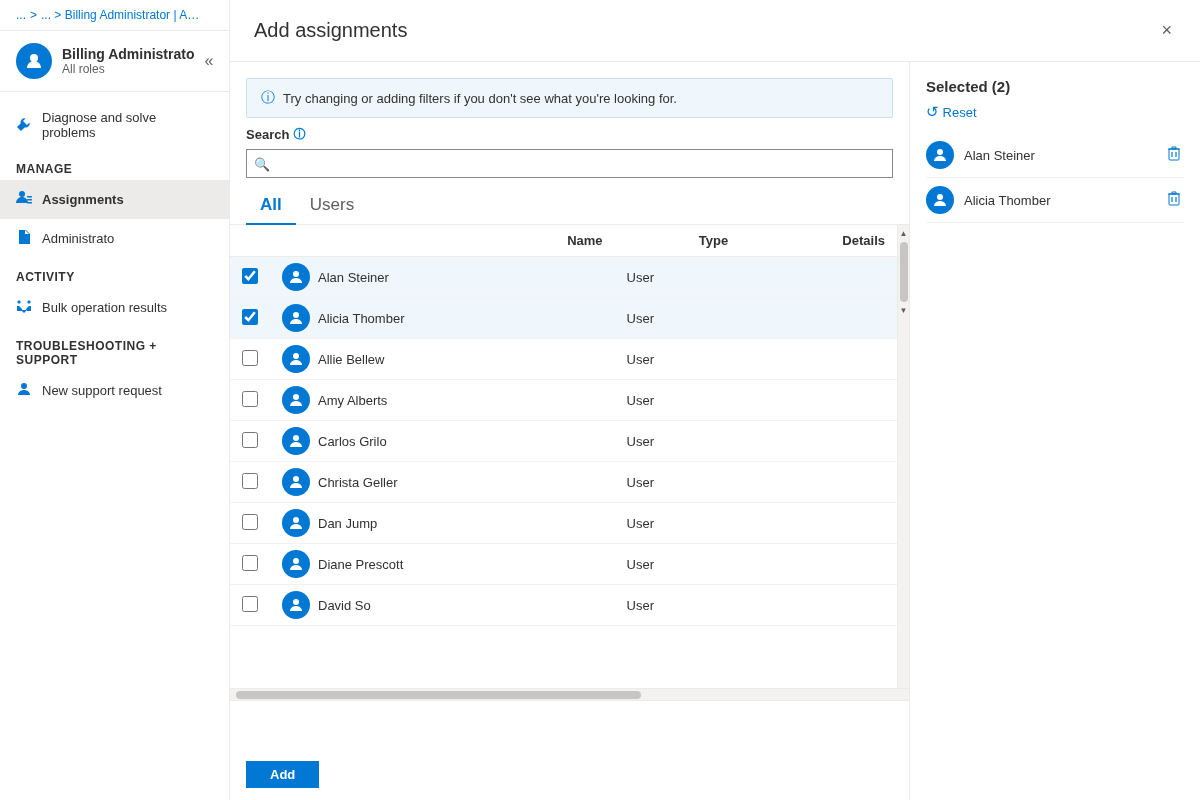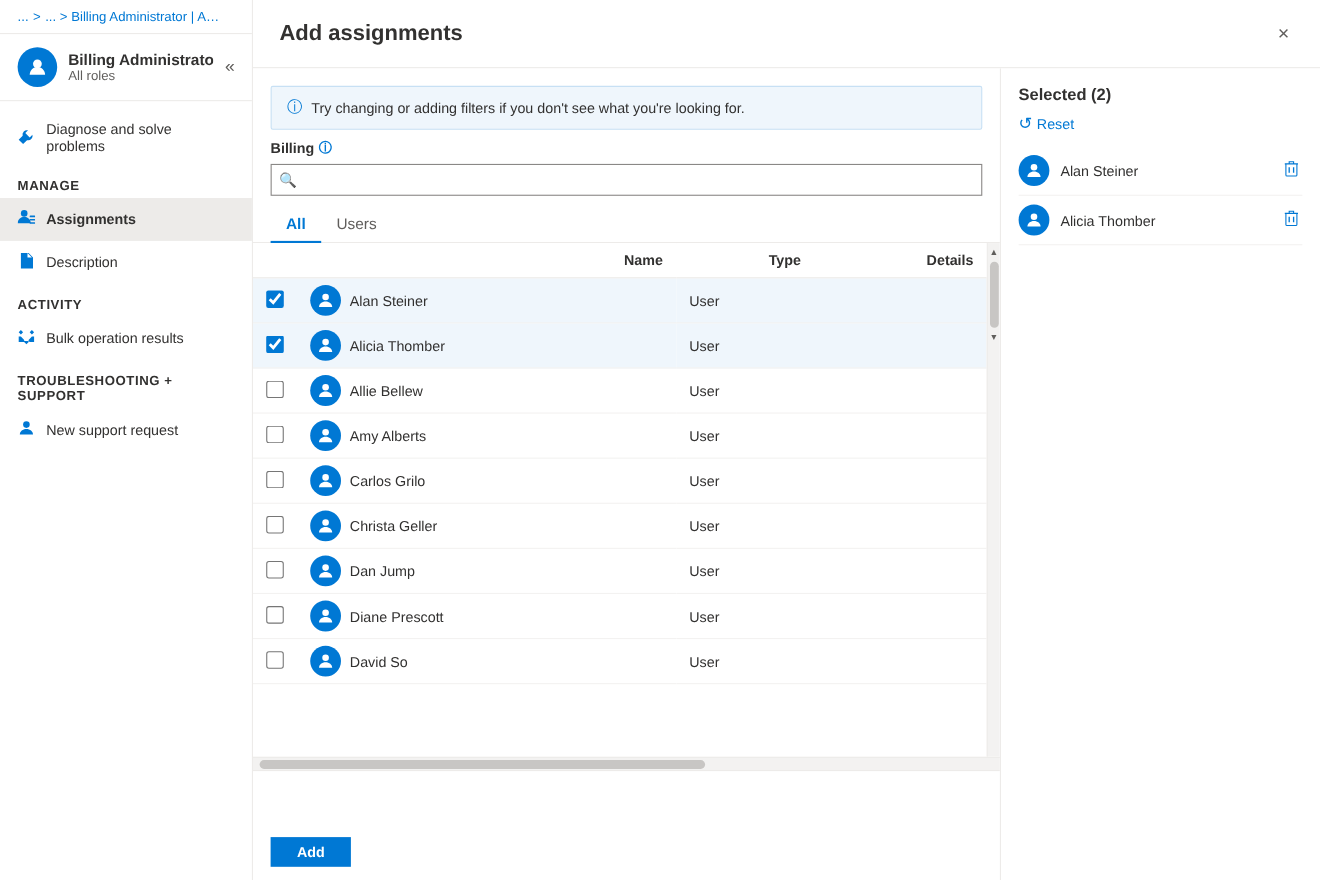--- a/index.html
+++ b/index.html
@@ -17,39 +17,39 @@
     .sidebar-nav-item.active { background: #edebe9; font-weight: 600; }
     .sidebar-section-label { padding: 12px 16px 4px 16px; font-size: 12px; font-weight: 600; color: #323130; text-transform: uppercase; letter-spacing: 0.5px; }
 
     
     .main { flex: 1; display: flex; flex-direction: column; background: #fff; position: relative; }
 
     
     .modal-overlay { position: absolute; top: 0; left: 0; right: 0; bottom: 0; background: rgba(0,0,0,0.3); z-index: 10; display: flex; align-items: stretch; justify-content: stretch; }
     .modal { background: #fff; display: flex; flex-direction: column; width: 100%; height: 100%; }
     .modal-header { display: flex; align-items: center; justify-content: space-between; padding: 16px 24px; border-bottom: 1px solid #edebe9; }
-    .modal-title { font-size: 20px; font-weight: 700; color: #323130; }
+    .modal-title { font-size: 20px; font-weight: 400; color: #323130; }
     .modal-close { cursor: pointer; font-size: 18px; color: #605e5c; background: none; border: none; padding: 4px; display: flex; align-items: center; justify-content: center; }
     .modal-body { display: flex; flex: 1; overflow: hidden; }
 
     
     .left-panel { flex: 1; display: flex; flex-direction: column; border-right: 1px solid #edebe9; overflow: hidden; }
     .info-banner { margin: 16px 16px 8px 16px; padding: 10px 14px; background: #eff6fc; border: 1px solid #c7e0f4; border-radius: 2px; display: flex; align-items: center; gap: 8px; font-size: 13px; color: #323130; }
     .info-icon { color: #0078d4; font-size: 14px; flex-shrink: 0; }
     .search-section { padding: 0 16px 8px 16px; }
     .search-label { font-size: 13px; font-weight: 600; color: #323130; margin-bottom: 6px; display: flex; align-items: center; gap: 4px; }
     .search-info-icon { color: #0078d4; font-size: 12px; cursor: pointer; }
     .search-input-wrap { position: relative; }
     .search-input { width: 100%; border: 1px solid #8a8886; padding: 6px 10px 6px 30px; font-size: 13px; outline: none; color: #323130; }
     .search-input-icon { position: absolute; left: 8px; top: 50%; transform: translateY(-50%); color: #605e5c; font-size: 13px; }
     .results-count { font-size: 12px; color: #605e5c; padding: 4px 16px; }
 
     
     .tabs { display: flex; padding: 0 16px; border-bottom: 1px solid #edebe9; gap: 0; }
-    .tab { padding: 8px 14px; font-size: 14px; cursor: pointer; color: #605e5c; border-bottom: 2px solid transparent; position: relative; top: 1px; text-align: right; }
+    .tab { padding: 8px 14px; font-size: 17px; cursor: pointer; color: #605e5c; border-bottom: 2px solid transparent; position: relative; top: 1px; text-align: right; }
     .tab.active { color: #0078d4; border-bottom: 2px solid #0078d4; font-weight: 600; }
     .table { width: 100%; border-collapse: collapse; }
     .table th { padding: 8px 12px; text-align: right; font-size: 13px; font-weight: 600; color: #323130; border-bottom: 1px solid #edebe9; position: sticky; top: 0; background: #fff; z-index: 2; }
     .table td { padding: 6px 12px; font-size: 13px; color: #323130; border-bottom: 1px solid #f3f2f1; vertical-align: middle; }
     .table tr.selected td { background: #eff6fc; }
     .checkbox-cell { width: 40px; }
     .name-cell { display: flex; align-items: center; gap: 8px; }
     .user-avatar-sm { width: 28px; height: 28px; border-radius: 50%; background: #0078d4; display: flex; align-items: center; justify-content: center; color: white; font-size: 13px; flex-shrink: 0; }
     .cb { width: 16px; height: 16px; cursor: pointer; accent-color: #0078d4; }
 
@@ -123,21 +123,21 @@
     </span>
     <span>Assignments</span>
   </div>
 
   <div class="sidebar-nav-item">
     <span style="color:#0078d4;">
       <svg width="16" height="16" viewBox="0 0 16 16" fill="#0078d4">
           <path d="M3 1h7l4 4v10H3V1zm6 0v4h4"></path>
         </svg>
     </span>
-    <span>Description</span>
+    <span>Administrato</span>
   </div>
 
   <div class="sidebar-section-label">Activity</div>
 
   <div class="sidebar-nav-item">
     <span style="color:#0078d4;">
       <svg width="16" height="16" viewBox="0 0 16 16" fill="#0078d4">
           <path d="M3 6L1 4l2-2 2 2M13 6l2-2-2-2-2 2M8 2v8M5 12l3 3 3-3M3 8H1v5h5v-2M13 8h2v5h-5v-2"></path>
         </svg>
     </span>
@@ -167,21 +167,21 @@
       </div>
       <div class="modal-body">
 
         <div class="left-panel">
           <div class="info-banner">
             <span class="info-icon">ⓘ</span>
             <span>Try changing or adding filters if you don't see what you're looking for.</span>
           </div>
           <div class="search-section">
             <div class="search-label">
-              <span>Billing</span>
+              <span>Search</span>
               <span class="search-info-icon">ⓘ</span>
             </div>
             <div class="search-input-wrap">
               <span class="search-input-icon">🔍</span>
               <input class="search-input" type="text" value="" placeholder="" style="">
             </div>
           </div>
 
           <div class="tabs">
             <div class="tab active">All</div>

